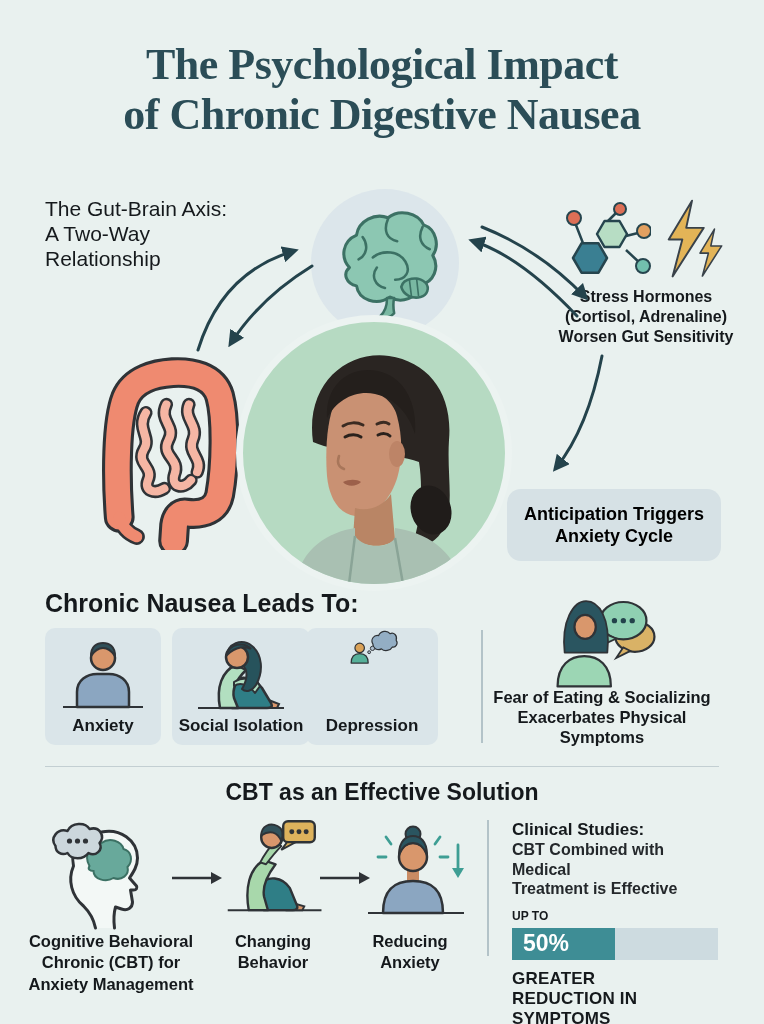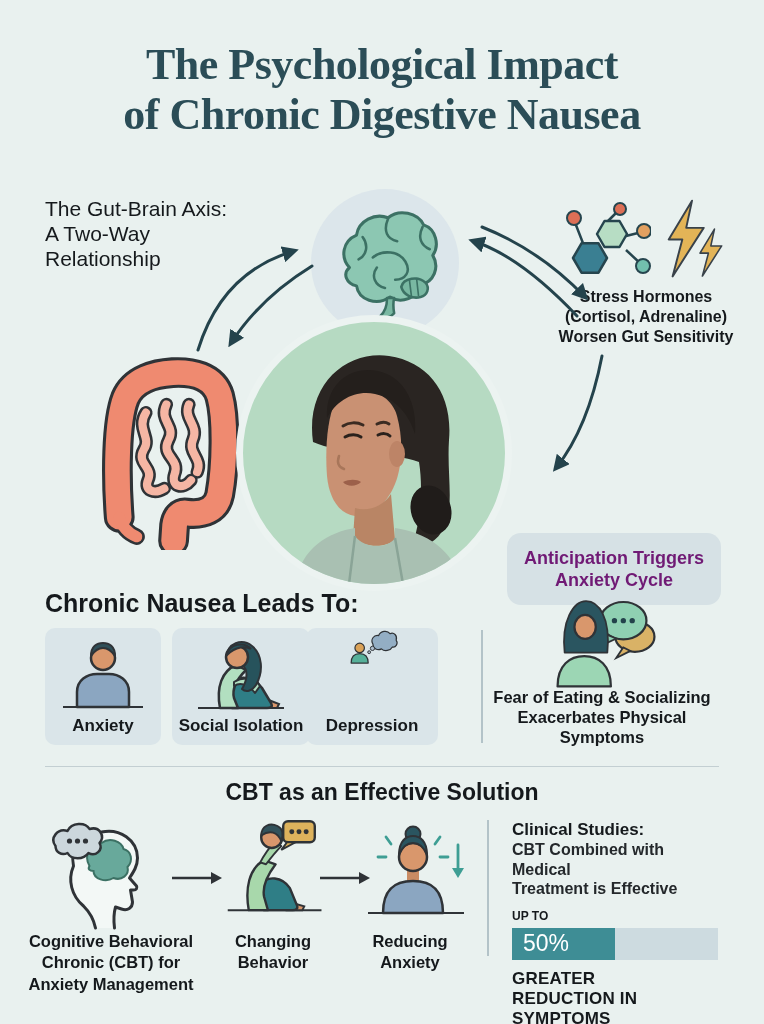--- a/index.html
+++ b/index.html
@@ -30,21 +30,21 @@
   .intestine-wrap { position:absolute; left:88px; top:345px; }
   .photo-circle {
     position:absolute; left:243px; top:322px; width:262px; height:262px;
     border-radius:50%; overflow:hidden; background:#b6dac2;
     border:7px solid #ecf3f1; box-sizing:content-box; margin-left:-7px; margin-top:-7px;
   }
   .anticipation-box {
     position:absolute; left:507px; top:489px; width:214px; height:72px;
     background:#d6e1e5; border-radius:14px;
     display:flex; flex-direction:column; justify-content:center; text-align:center;
-    font-weight:700; font-size:18px; line-height:1.25; color:#701a75;margin-top:44px;
+    font-weight:700; font-size:18px; line-height:1.25; color:#000000;
   }
   .leads-heading { position:absolute; left:45px; top:589px; font-size:25px; font-weight:700; color:#15191c; }
   .card {
     position:absolute; top:628px; height:117px; background:#dae5e9; border-radius:10px;
     display:flex; flex-direction:column; align-items:center; justify-content:flex-end;
     padding-bottom:9px; box-sizing:border-box;
   }
   .card1 { left:45px; width:116px; }
   .card2 { left:172px; width:138px; }
   .card3 { left:306px; width:132px;gap:48px; }
@@ -64,21 +64,21 @@
   .cap3 { left:347px; top:931px; width:126px; }
   .flow-arrow { position:absolute; }
   .vdiv2 { position:absolute; left:487px; top:820px; width:2px; height:136px; background:#b3c3c8; }
   .clinical { position:absolute; left:512px; top:820px; width:212px; color:#15191c; }
   .clinical-heading { font-weight:700; font-size:17px; line-height:1.2; }
   .clinical-body { font-weight:700; font-size:16px; line-height:1.22; color:#24282b; }
   .upto { font-weight:700; font-size:12px; margin-top:10px; }
   .bar { margin-top:5px; width:206px; height:32px; background:#cddbe0; position:relative; overflow:hidden; }
   .bar-fill {
     height:100%; background:#3e8d95; display:flex; align-items:center;
-    padding-left:11px; box-sizing:border-box; color:#ffffff; font-weight:400; font-size:23px;
+    padding-left:11px; box-sizing:border-box; color:#ffffff; font-weight:700; font-size:23px;
   }
   .greater { font-weight:700; font-size:17px; line-height:1.18; margin-top:9px; letter-spacing:0.2px; }
   .overlay { position:absolute; left:0; top:0; pointer-events:none; }
   .line { display:block; }
 </style>
 </head>
 <body>
 
 <div class="canvas">
 

